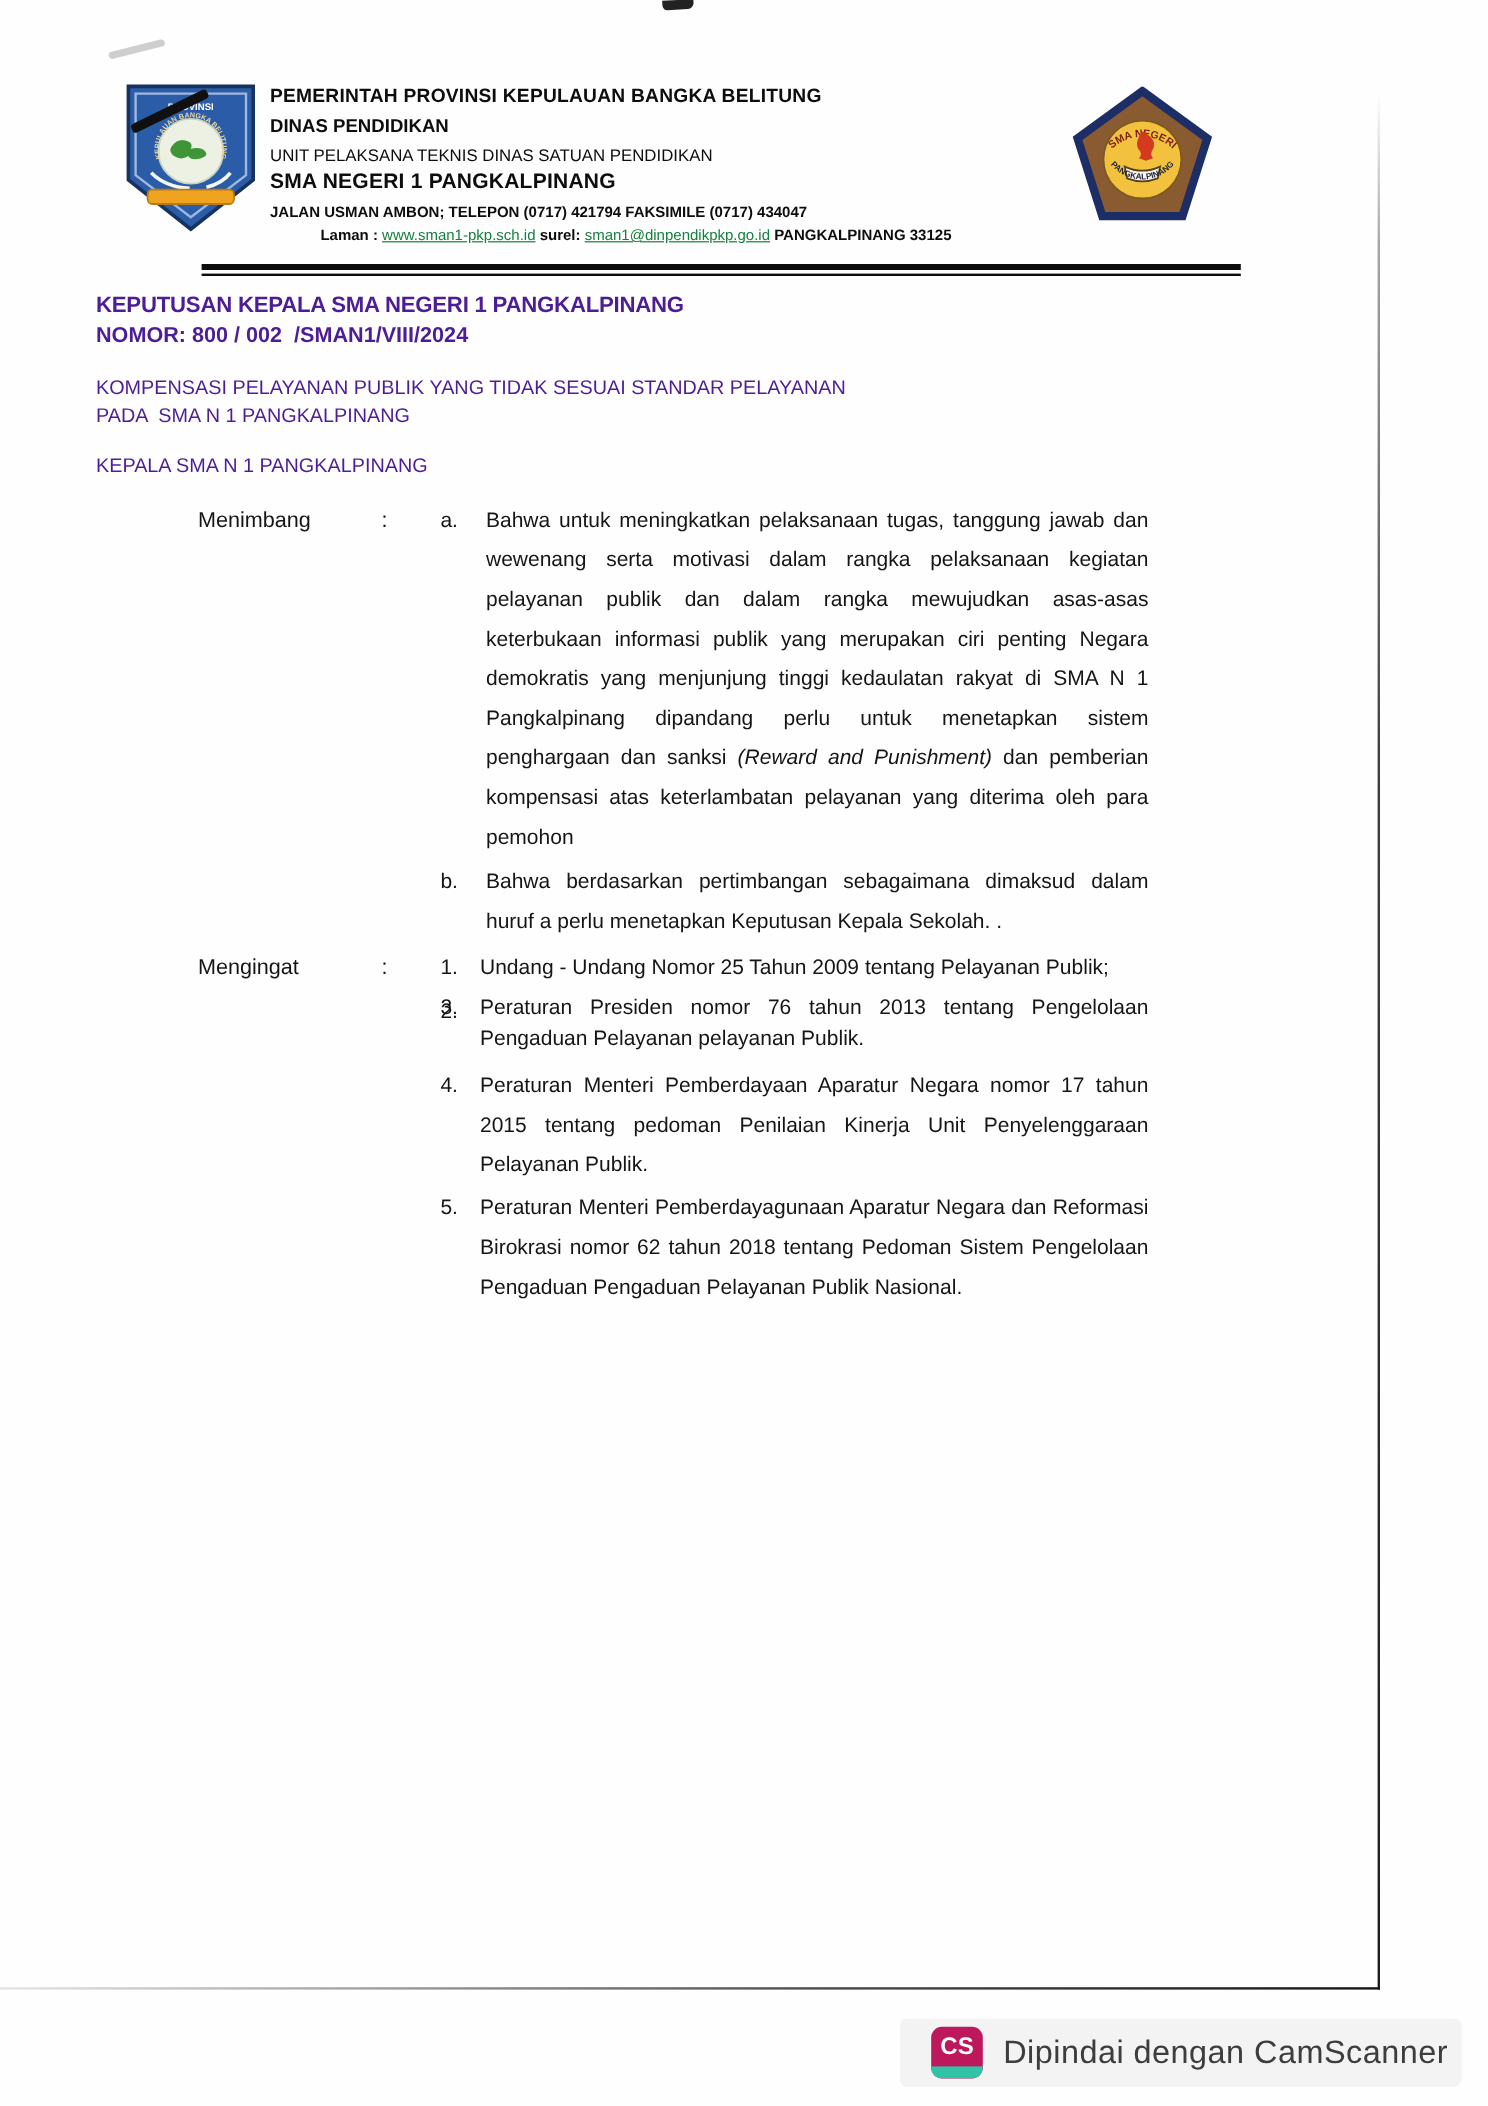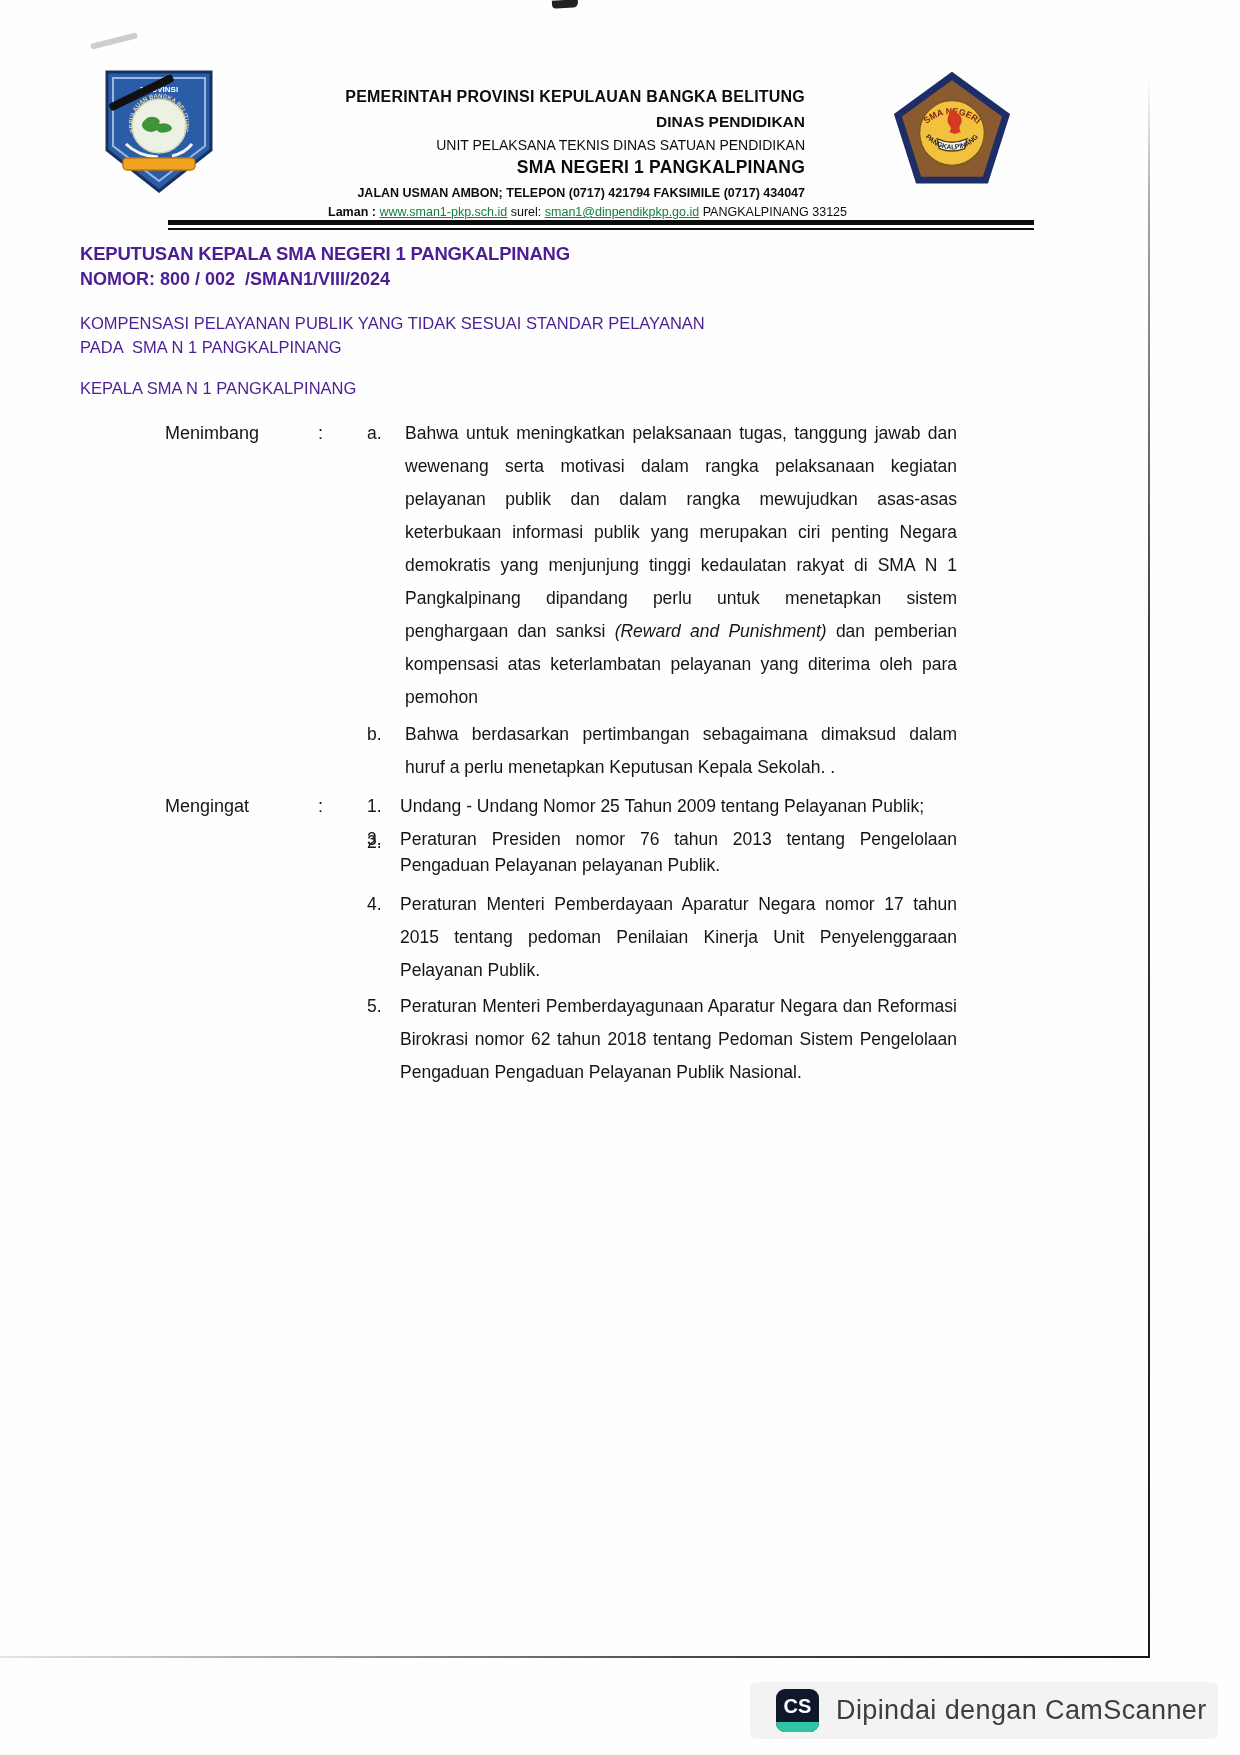--- a/index.html
+++ b/index.html
@@ -20,29 +20,29 @@
     border-radius:0 0 5px 4px;transform:rotate(-3deg);}
   .gray-smudge{position:absolute;left:90px;top:38px;width:48px;height:6px;background:#c6c6c6;
     transform:rotate(-14deg);border-radius:4px;opacity:.85;}
   .pen-streak{position:absolute;left:112px;top:100px;width:70px;height:8px;background:#101010;
     border-radius:3px;transform:rotate(-26deg);transform-origin:left center;}
 
   
   .logo{position:absolute;}
   .logo-left{left:98px;top:62px;}
   .logo-right{left:893px;top:72px;}
-  .lh-block{position:absolute;left:225px;top:88px;width:580px;text-align:right;color:#0d0d0d;}
+  .lh-block{position:absolute;left:225px;top:72px;width:580px;text-align:left;color:#0d0d0d;}
   .lh-1{font-size:16px;font-weight:700;letter-spacing:.2px;}
   .lh-2{font-size:15.5px;font-weight:700;margin-top:7px;}
   .lh-3{font-size:14px;font-weight:400;margin-top:6px;}
   .lh-4{font-size:17.5px;font-weight:700;margin-top:4px;letter-spacing:.2px;}
   .lh-5{font-size:12.5px;font-weight:600;margin-top:8px;white-space:nowrap;}
   .lh-6{font-size:12.5px;font-weight:600;margin-top:5px;white-space:nowrap;position:relative;left:42px;}
   .lh-link{color:#15803d;text-decoration:underline;font-weight:400;}
-  .lh-bold{font-weight:400;}
+  .lh-bold{font-weight:700;}
   .rule{position:absolute;left:168px;top:220px;width:866px;height:3px;
     border-top:5px solid #0c0c0c;border-bottom:2px solid #0c0c0c;}
 
   
   .center-line{position:absolute;left:80px;width:960px;text-align:left;color:#4c1d95;}
   .doc-title{top:243px;font-size:18.5px;font-weight:700;letter-spacing:-.2px;}
   .doc-number{top:269px;font-size:18px;font-weight:600;white-space:pre;}
   .subject1{top:314px;font-size:16.5px;font-weight:500;}
   .subject2{top:338px;font-size:16.5px;font-weight:500;white-space:pre;}
   .issuer{top:379px;font-size:16.5px;font-weight:500;}
@@ -57,21 +57,21 @@
   .item{position:relative;text-align:justify;margin-bottom:4px;}
   .item .marker{position:absolute;left:0;top:0;}
   .alpha-item{padding-left:38px;}
   .num-item{padding-left:33px;margin-bottom:3px;}
   .tight{line-height:26px;margin-bottom:10px;}
   .item i{font-style:italic;}
 
   
   .footer-bar{position:absolute;left:750px;top:1682px;width:468px;height:57px;background:#f3f3f3;
     border-radius:6px;display:flex;align-items:center;gap:17px;padding-left:26px;box-sizing:border-box;}
-  .cs-badge{width:43px;height:43px;border-radius:9px;background:#0f172a;position:relative;overflow:hidden;
+  .cs-badge{width:43px;height:43px;border-radius:9px;background:#be185d;position:relative;overflow:hidden;
     display:flex;align-items:center;justify-content:center;flex:0 0 43px;text-align:center;}
   .cs-badge .cs-text{color:#ffffff;font-weight:700;font-size:20px;margin-top:-8px;}
   .cs-accent{position:absolute;bottom:0;left:0;right:0;height:10px;background:#2ec4a5;}
   .footer-text{font-size:27px;color:#3d3d3d;letter-spacing:.4px;}
 </style>
 </head>
 <body>
 
 <div class="page">
 

